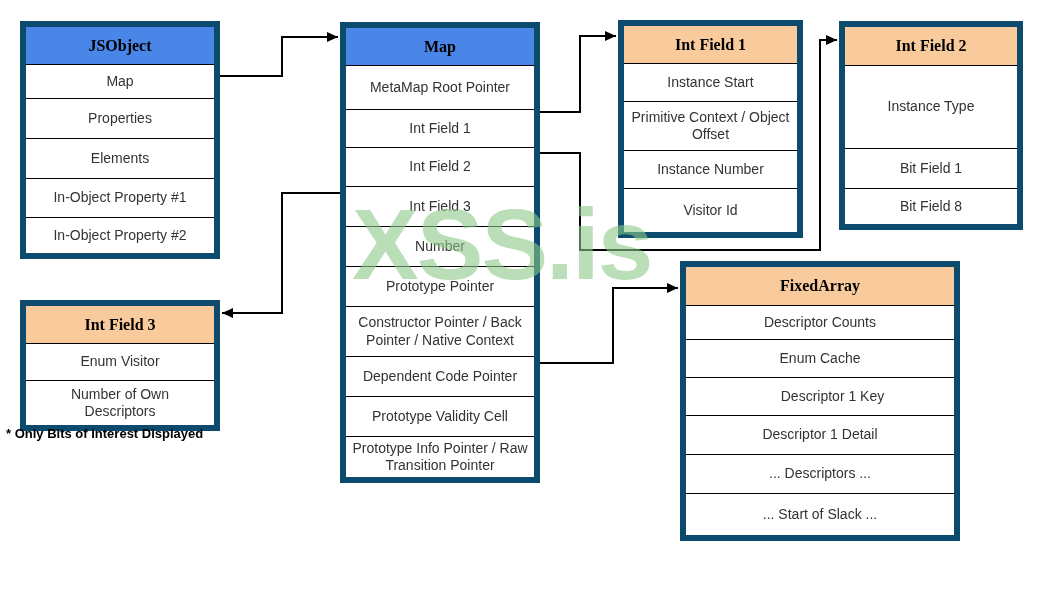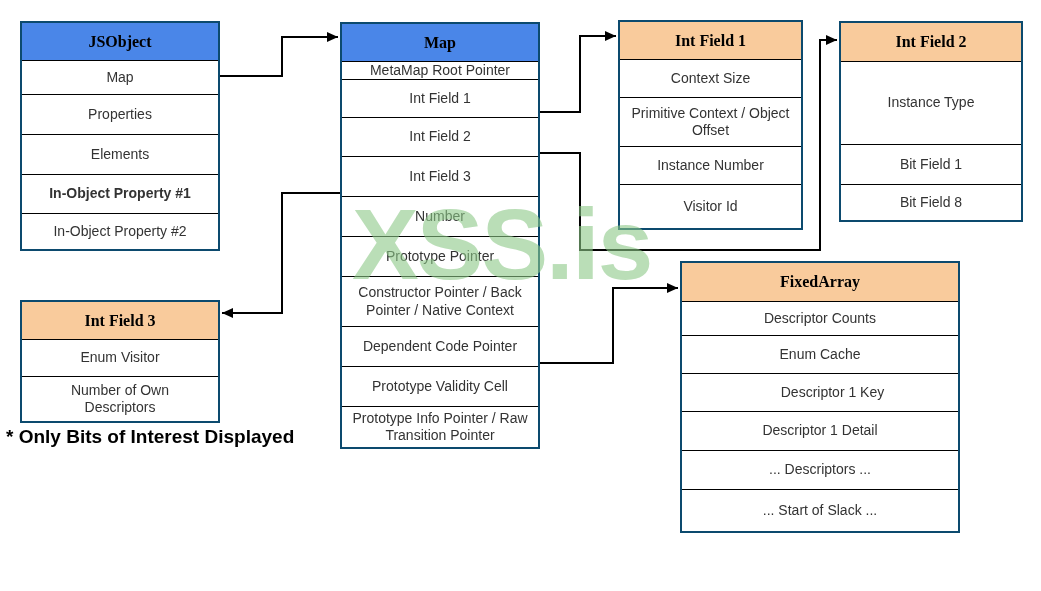--- a/index.html
+++ b/index.html
@@ -7,21 +7,21 @@
     position:relative;
     width:1041px;height:591px;
     background:#ffffff;
     overflow:hidden;
     font-family:"Liberation Sans", sans-serif;
   }
   .connector-layer{position:absolute;left:0;top:0;width:1041px;height:591px;z-index:1;}
   .struct-box{
     position:absolute;
     background:#ffffff;
-    border:2px solid #0c4a6e;
+    border:6px solid #0c4a6e;
     box-sizing:border-box;
     z-index:2;
   }
   .box-header{
     display:flex;align-items:center;justify-content:center;
     font-family:"Liberation Serif", serif;
     font-weight:bold;font-size:16px;color:#000000;
     border-bottom:1px solid #000000;
     box-sizing:border-box;
   }
@@ -36,26 +36,26 @@
   }
   .box-row.narrow{padding:2px 28px;}
   .struct-box .box-row:last-child{border-bottom:none;}
 
   
   #box-jsobject{left:20px;top:21px;width:200px;}
   #box-jsobject .box-header{height:38px;}
   #box-jsobject .box-row:nth-child(2){height:34px;}
   #box-jsobject .box-row:nth-child(3){height:40px;}
   #box-jsobject .box-row:nth-child(4){height:40px;}
-  #box-jsobject .box-row:nth-child(5){height:39px;font-weight:bold;}
+  #box-jsobject .box-row:nth-child(5){height:39px;}
   #box-jsobject .box-row:nth-child(6){height:35px;}
 
   #box-map{left:340px;top:22px;width:200px;}
   #box-map .box-header{height:38px;}
-  #box-map .box-row:nth-child(2){height:18px;text-align:right;}
+  #box-map .box-row:nth-child(2){height:44px;text-align:right;}
   #box-map .box-row:nth-child(3){height:38px;}
   #box-map .box-row:nth-child(4){height:39px;}
   #box-map .box-row:nth-child(5){height:40px;}
   #box-map .box-row:nth-child(6){height:40px;}
   #box-map .box-row:nth-child(7){height:40px;}
   #box-map .box-row:nth-child(8){height:50px;}
   #box-map .box-row:nth-child(9){height:40px;}
   #box-map .box-row:nth-child(10){height:40px;}
   #box-map .box-row:nth-child(11){height:40px;}
   #box-map .box-row:nth-child(12){height:56px;}
@@ -83,21 +83,21 @@
   #box-fixedarray .box-row:nth-child(7){height:41px;}
   #box-fixedarray .box-row:nth-child(8){height:37px;}
 
   #box-intfield3{left:20px;top:300px;width:200px;}
   #box-intfield3 .box-header{height:38px;}
   #box-intfield3 .box-row:nth-child(2){height:37px;}
   #box-intfield3 .box-row:nth-child(3){height:44px;}
 
   .footnote{
     position:absolute;left:6px;top:426px;z-index:2;
-    font-size:19px;font-weight:bold;color:#000000;
+    font-size:13px;font-weight:bold;color:#000000;
   }
   .watermark{
     position:absolute;left:352px;top:194px;z-index:10;
     font-size:100px;font-weight:bold;line-height:1;
     letter-spacing:-2px;
     color:rgba(140,200,135,0.6);
     pointer-events:none;
     white-space:nowrap;
   }
 </style>
@@ -137,21 +137,21 @@
     <div class="box-row">Number</div>
     <div class="box-row">Prototype Pointer</div>
     <div class="box-row">Constructor Pointer / Back Pointer / Native Context</div>
     <div class="box-row">Dependent Code Pointer</div>
     <div class="box-row">Prototype Validity Cell</div>
     <div class="box-row">Prototype Info Pointer / Raw Transition Pointer</div>
   </div>
 
   <div class="struct-box" id="box-intfield1">
     <div class="box-header orange">Int Field 1</div>
-    <div class="box-row">Context Size</div>
+    <div class="box-row">Instance Start</div>
     <div class="box-row">Primitive Context / Object Offset</div>
     <div class="box-row">Instance Number</div>
     <div class="box-row">Visitor Id</div>
   </div>
 
   <div class="struct-box" id="box-intfield2">
     <div class="box-header orange">Int Field 2</div>
     <div class="box-row">Instance Type</div>
     <div class="box-row">Bit Field 1</div>
     <div class="box-row">Bit Field 8</div>

